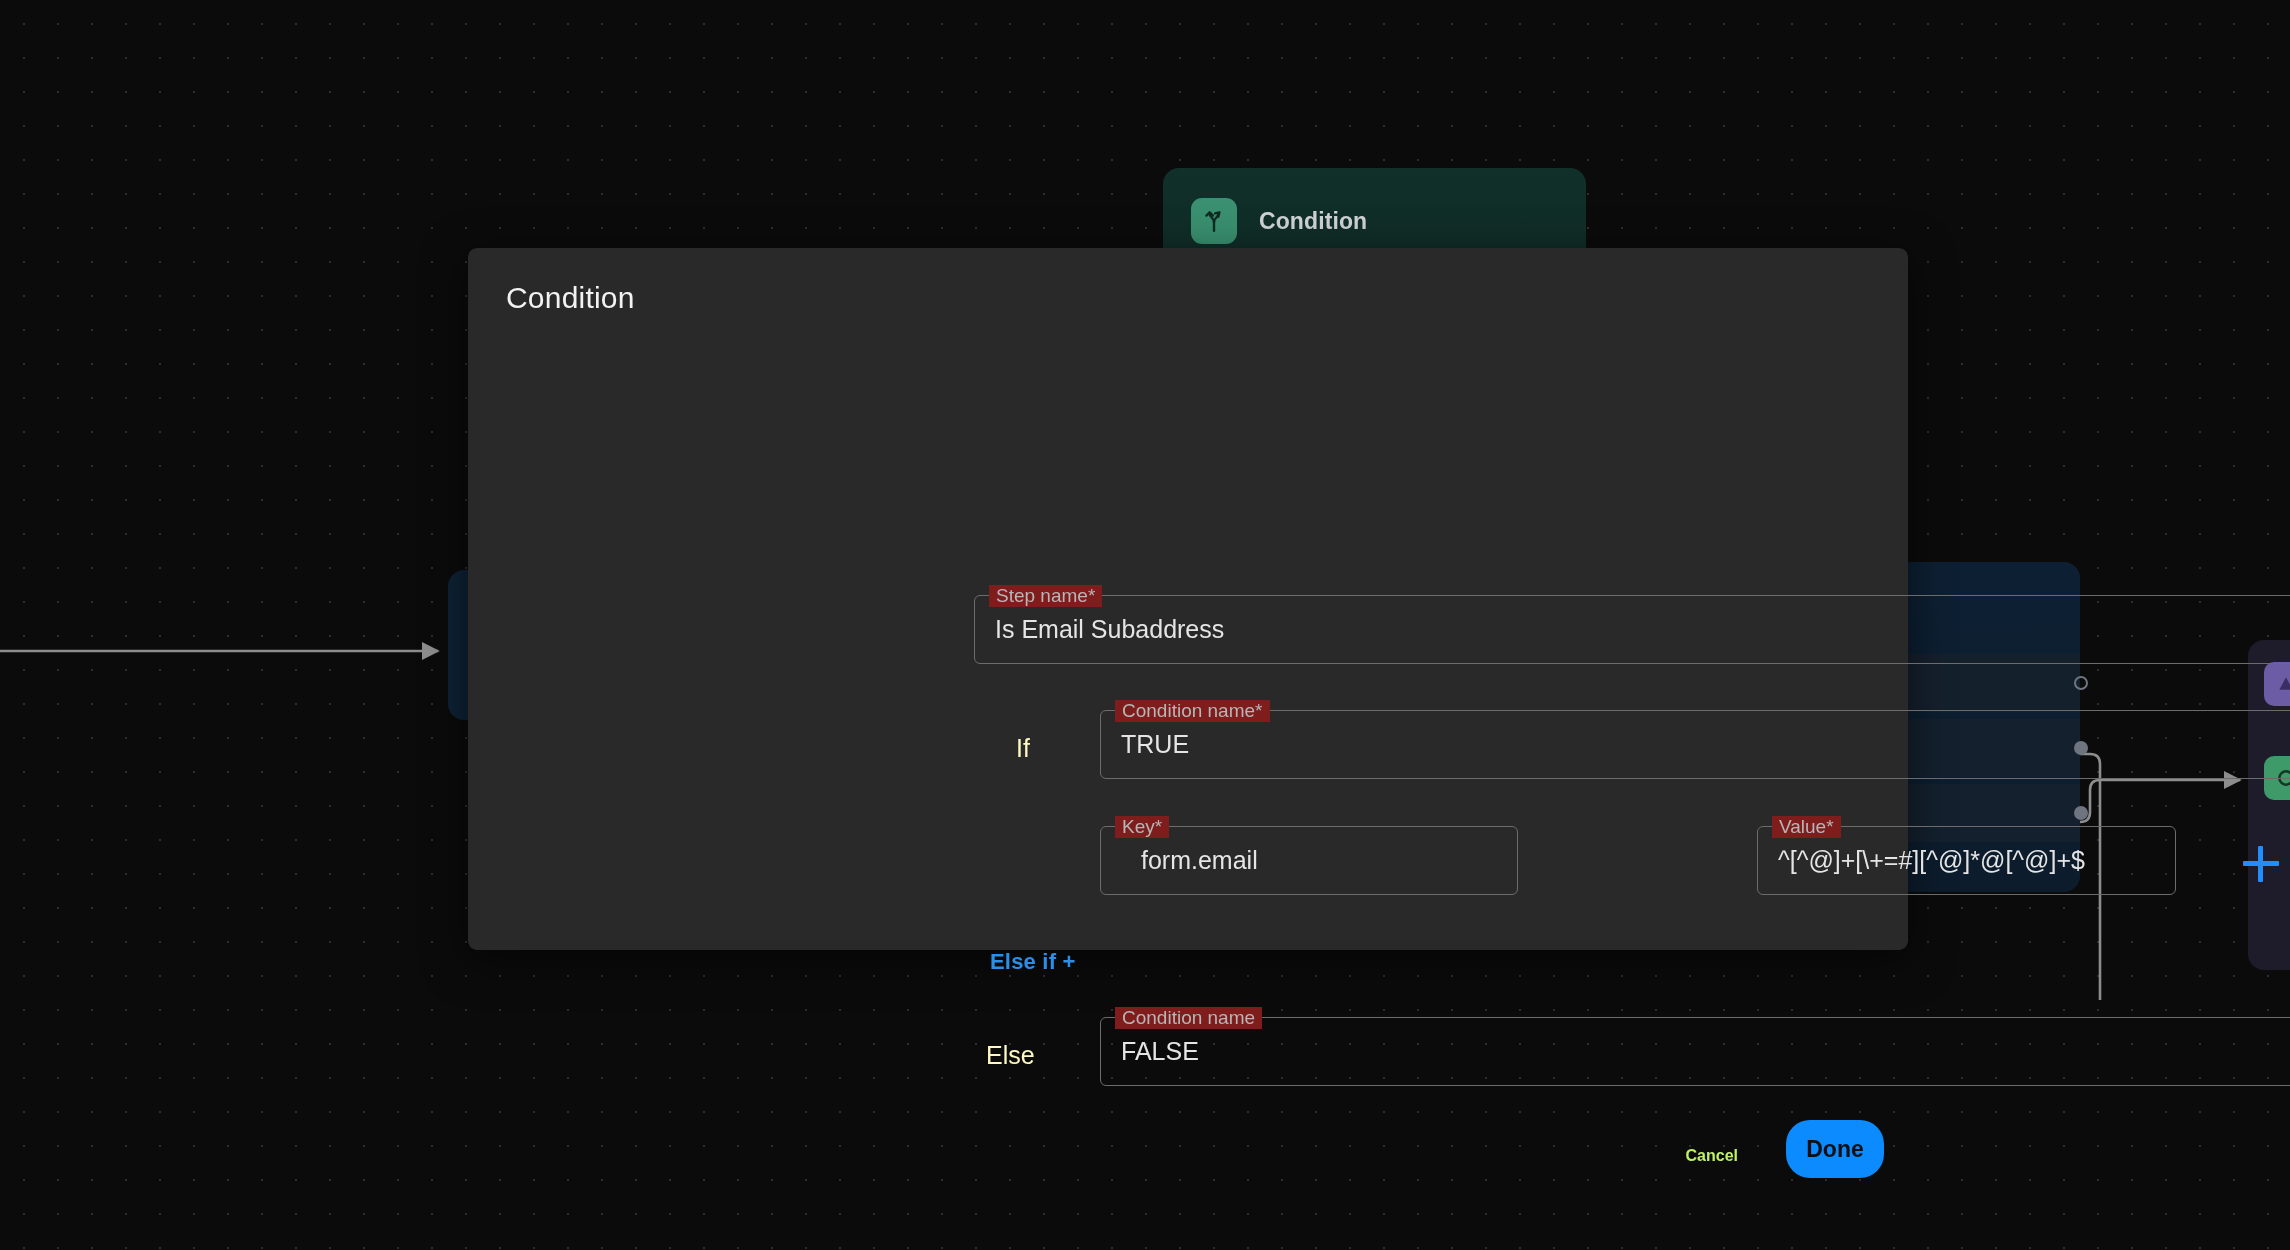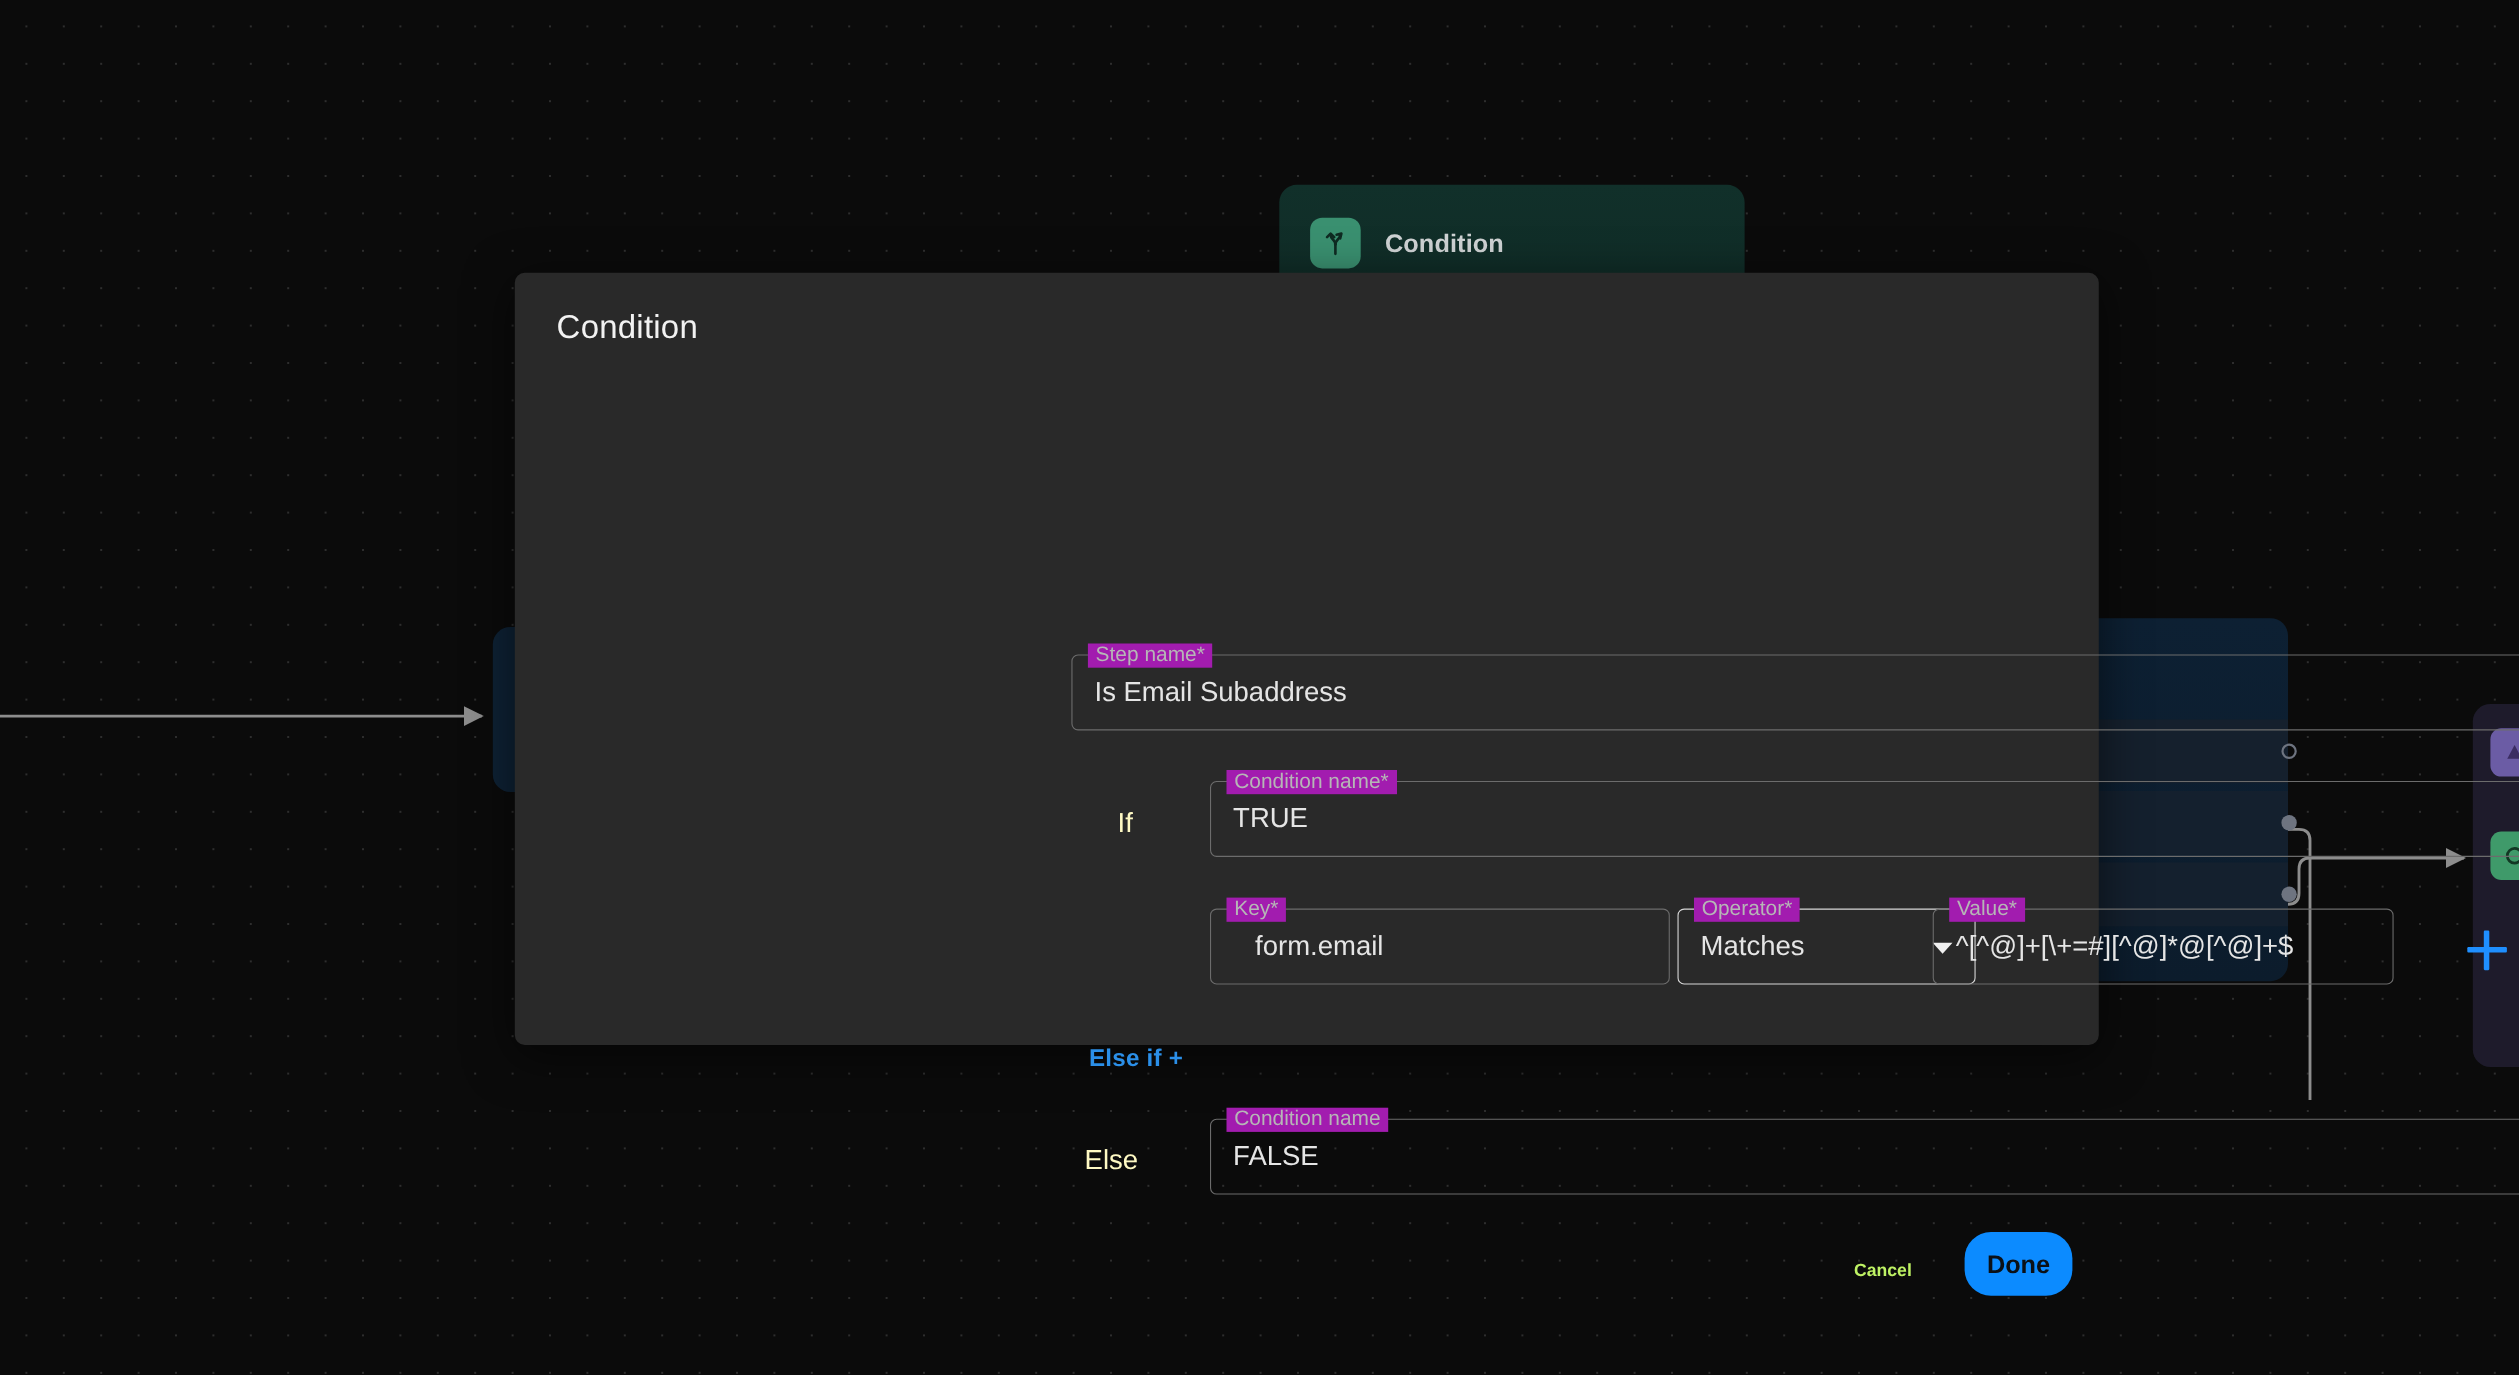--- a/index.html
+++ b/index.html
@@ -154,21 +154,21 @@
     background: transparent;
     display: flex;
     align-items: center;
     padding: 0 20px;
   }
   .field.focused { border-color: #d8d8d8; }
   .field .legend {
     position: absolute;
     top: -11px;
     left: 14px;
-    background: #a21caf;
+    background: #7f1d1d;
     padding: 0 7px;
     font-size: 19px;
     color: #b6b6b6;
     white-space: nowrap;
     line-height: 22px;
   }
   .field .legend .req { color: #b6b6b6; }
   .field .value {
     font-size: 25px;
     color: #e5e5e5;
@@ -341,27 +341,20 @@
     <span class="value">TRUE</span>
   </div>
 
   <div class="field" id="f-key">
     <span class="legend">
       <span>Key</span><span class="req">*</span>
     </span>
     <span class="value">form.email</span>
   </div>
 
-  <div class="field focused" id="f-operator">
-    <span class="legend">
-      <span>Operator</span><span class="req">*</span>
-    </span>
-    <span class="value">Matches</span>
-    <span class="caret"></span>
-  </div>
 
   <div class="field" id="f-value">
     <span class="legend">
       <span>Value</span><span class="req">*</span>
     </span>
     <span class="value">^[^@]+[\+=#][^@]*@[^@]+$</span>
   </div>
 
   <div id="btn-add"></div>
 

